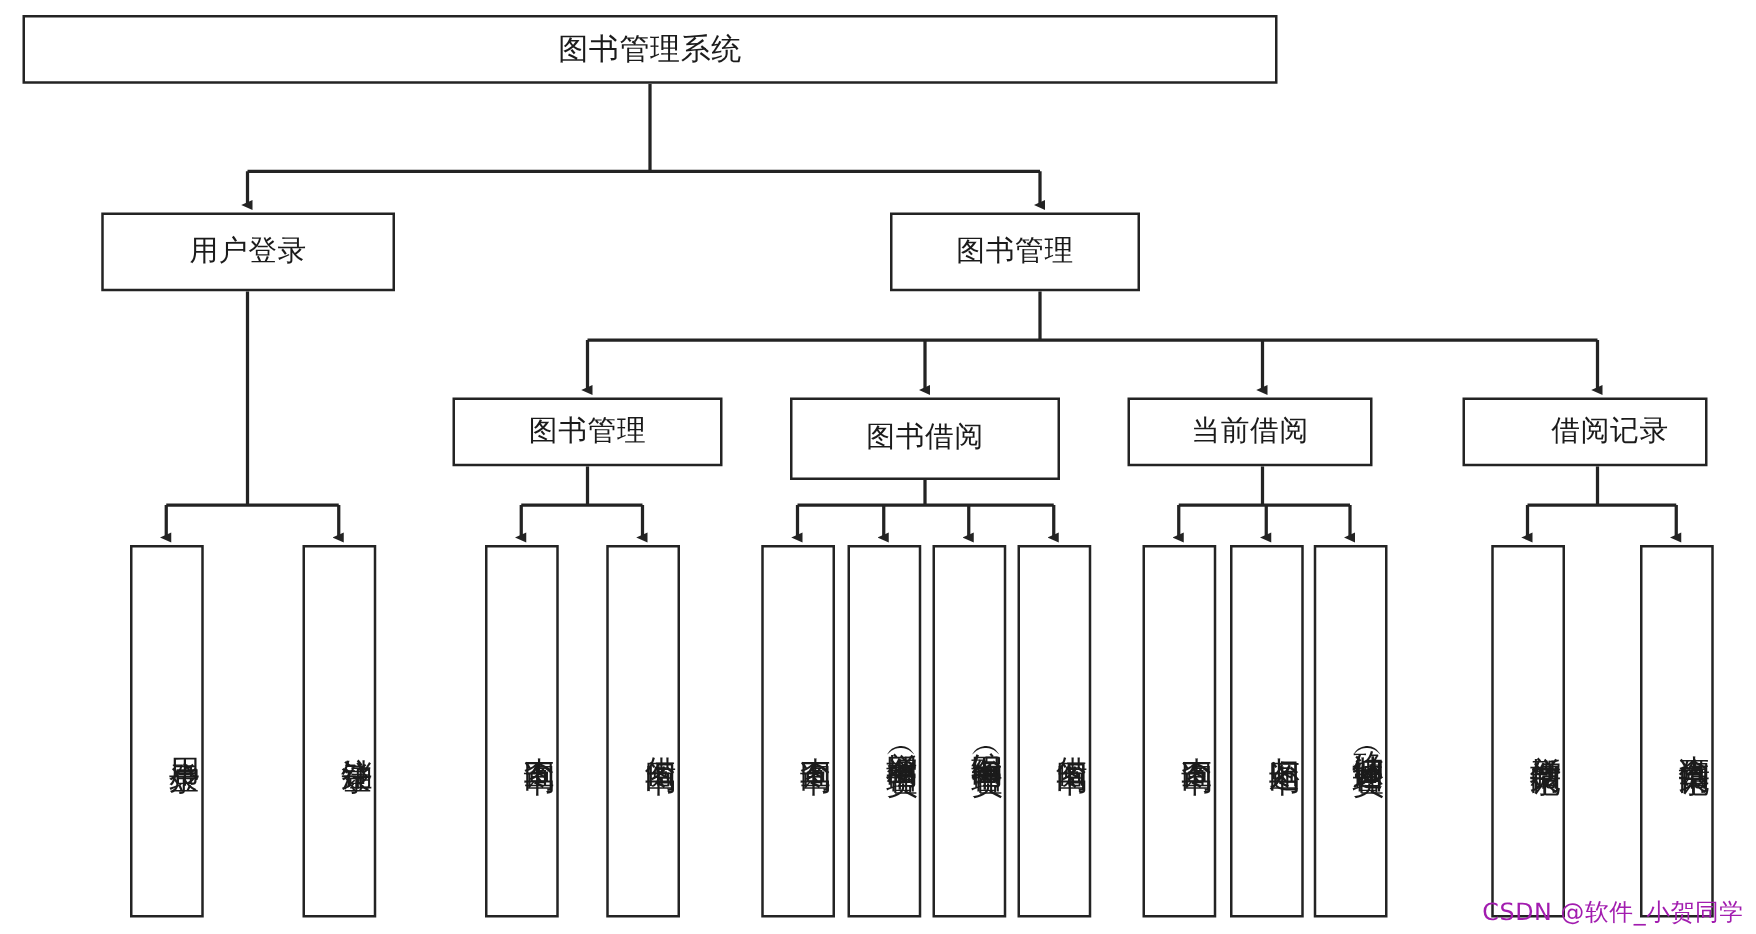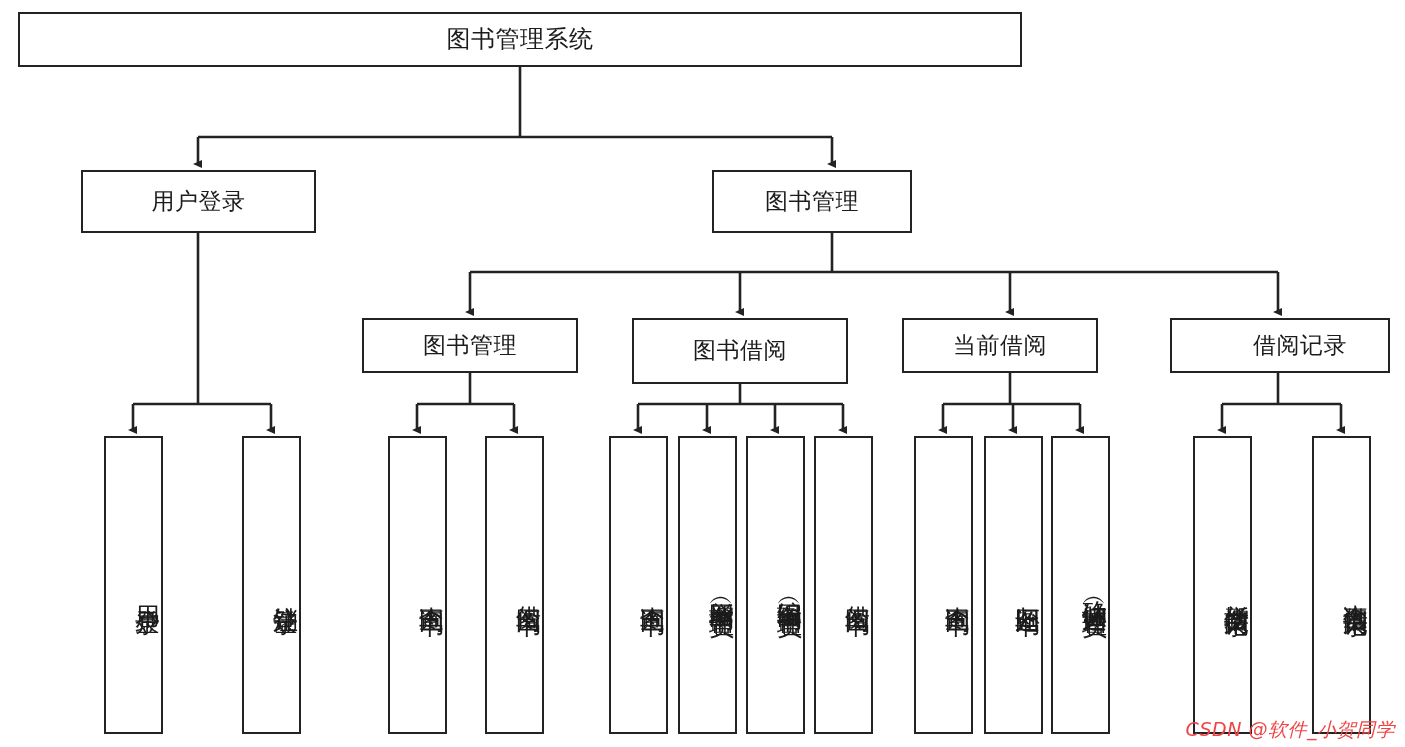--- a/index.html
+++ b/index.html
@@ -55,24 +55,23 @@
     display: block;
   }
   .node.root {
     font-size: 24px;
   }
   #watermark {
     position: absolute;
     right: 10px;
     bottom: 4px;
     font-size: 19px;
-    color: #ef4444;
+    color: #a21caf;
     white-space: nowrap;
     letter-spacing: 0.5px;
-    font-style: italic;
   }
 </style>
 </head>
 <body>
 
 <div id="canvas">
 
   <svg id="wires" viewBox="0 0 1405 747">
     <defs>
       <marker id="arrow" markerWidth="10" markerHeight="10" refX="5" refY="5" orient="auto" markerUnits="userSpaceOnUse">
@@ -136,21 +135,21 @@
 
   <div class="node horiz" style="left:362px; top:318px; width:216px; height:55px;">
     <span>图书管理</span>
   </div>
   <div class="node horiz" style="left:632px; top:318px; width:216px; height:66px;">
     <span>图书借阅</span>
   </div>
   <div class="node horiz" style="left:902px; top:318px; width:196px; height:55px;">
     <span>当前借阅</span>
   </div>
-  <div class="node horiz" style="left:1170px; top:318px; width:220px; height:55px;padding-left:40px;">
+  <div class="node horiz" style="left:1170px; top:318px; width:196px; height:55px;padding-left:40px;">
     <span>借阅记录</span>
   </div>
 
   <div class="node vert" style="left:104px; top:436px; width:59px; height:298px;">
     <span>用户登录</span>
   </div>
   <div class="node vert" style="left:242px; top:436px; width:59px; height:298px;">
     <span>注销登录</span>
   </div>
 

